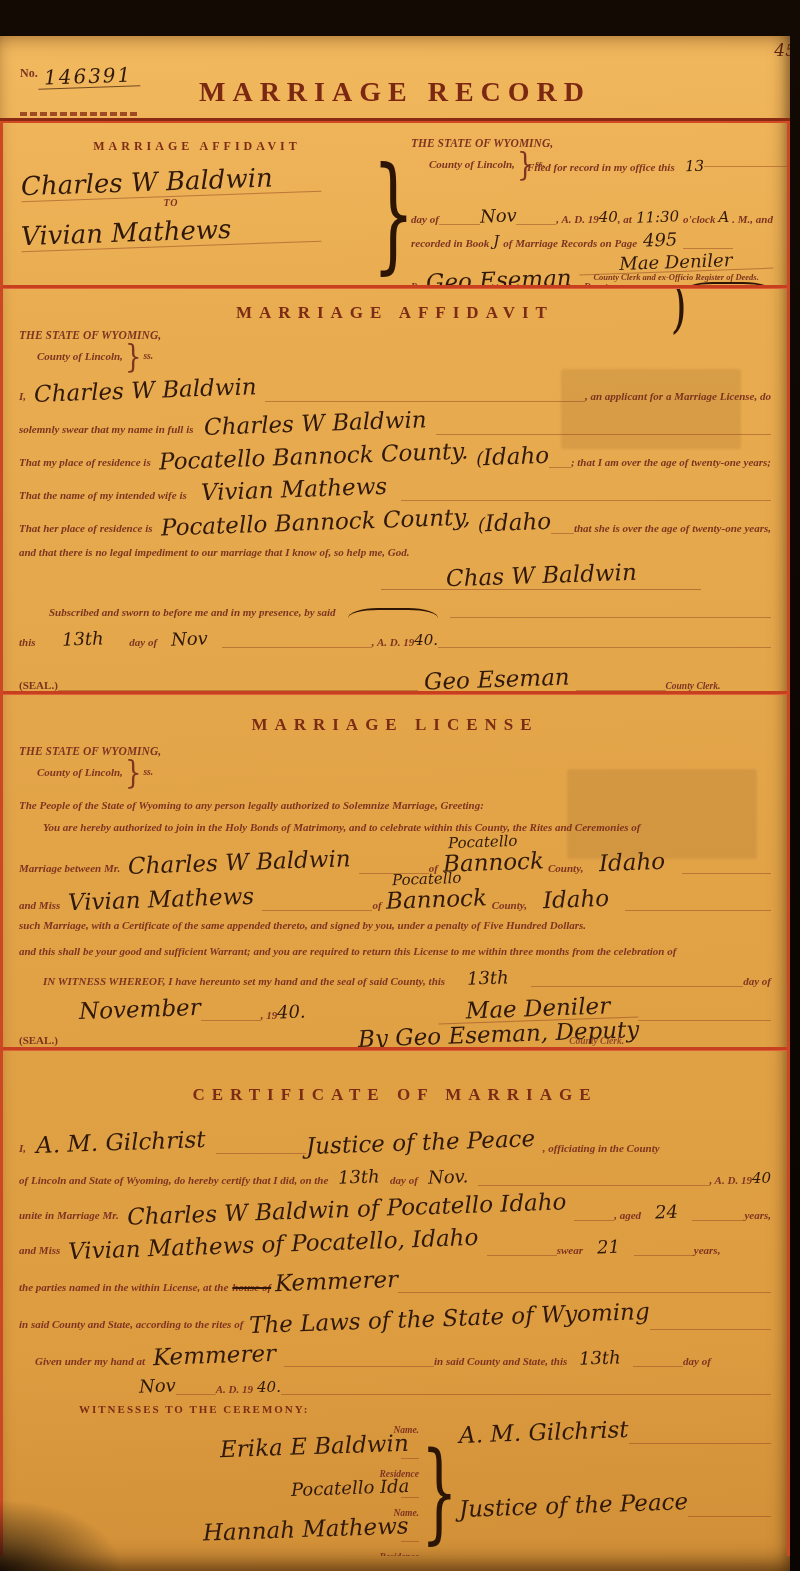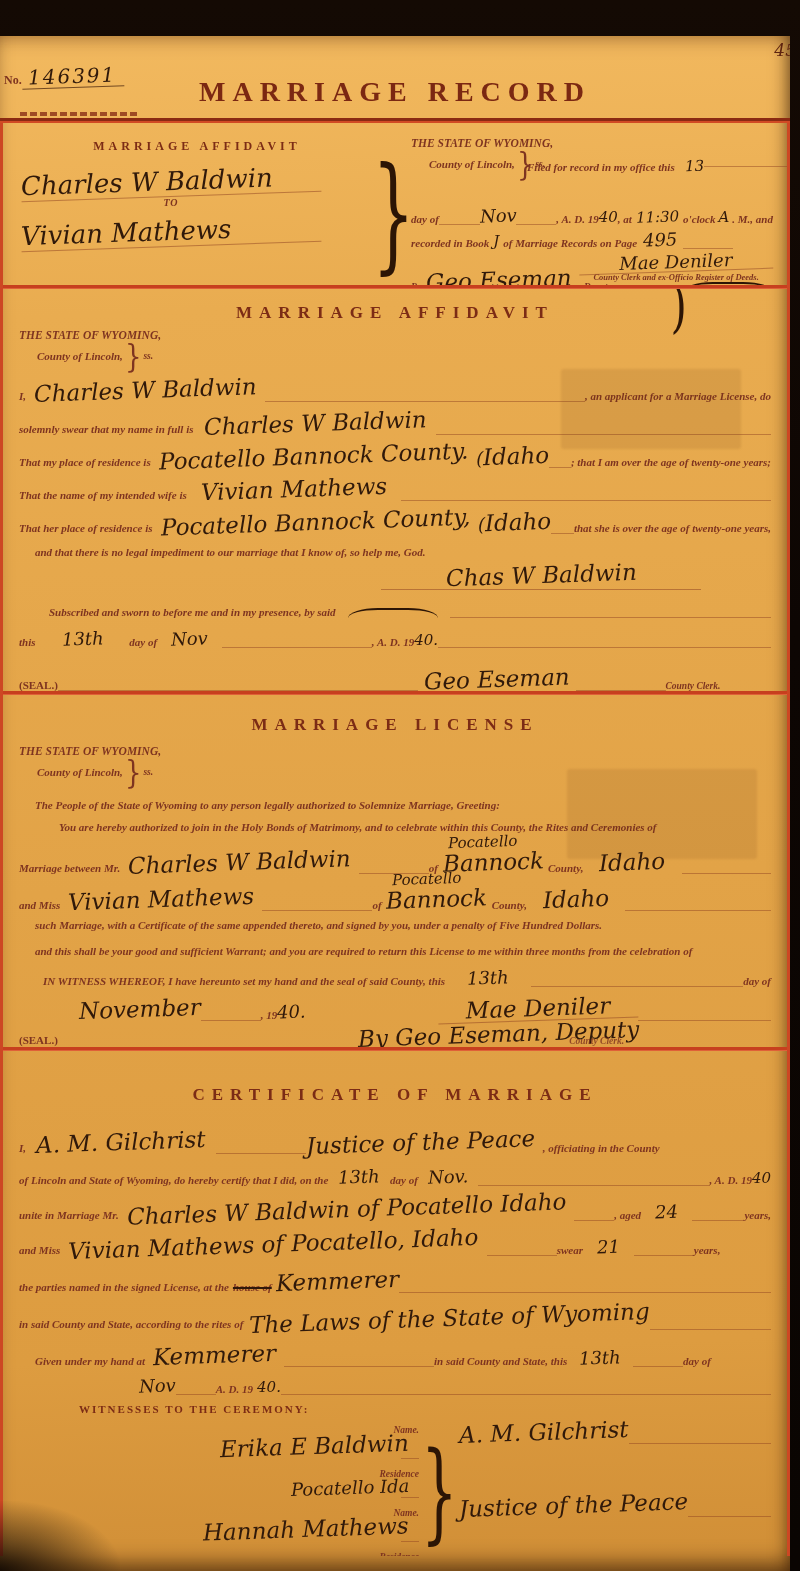--- a/index.html
+++ b/index.html
@@ -33,21 +33,21 @@
   .hw-lg { font-size:23px; }
   .hw-xl { font-size:26px; }
   .tilt { transform: rotate(-2deg); }
   .line { border-bottom:1.5px solid rgba(139,62,32,.5); }
   .fill { flex:1 1 auto; min-width:18px; border-bottom:1.5px solid rgba(139,62,32,.45); }
   .row { display:flex; align-items:flex-end; }
   .strike { text-decoration: line-through; text-decoration-color:#30190a; text-decoration-thickness:2px; }
 
   
   .header { position:relative; height:82px; padding:28px 20px 0 20px; }
-  .no-row { position:absolute; left:4px; top:30px; display:flex; align-items:flex-end; }
+  .no-row { position:absolute; left:20px; top:30px; display:flex; }
   .no-row .p { font-size:12px; font-style:normal; }
   .hw-no { font-size:20px; letter-spacing:2px; border-bottom:1.5px solid rgba(60,25,8,.7);
            padding:0 8px 1px 6px; transform:rotate(-2deg); }
   h1 { text-align:center; font-size:28px; letter-spacing:7px; color:#7b2812;
        font-weight:700; padding-top:12px; }
   .page-num { position:absolute; right:-6px; top:6px; font-size:17px; color:#5d2410; }
   .imprint { position:absolute; left:20px; bottom:2px; width:120px; height:4px;
      background: repeating-linear-gradient(90deg,#8a2f16 0 7px, transparent 7px 10px); opacity:.8; }
 
   .rule2 { border-top:3px solid #8a2a12; border-bottom:2px solid #d14a24; height:3px; }
@@ -77,21 +77,21 @@
   .clerk-row { display:flex; margin-top:4px; }
   .clerk-left { display:flex; align-items:flex-end; }
   .clerk-right { margin-left:8px; flex:1; text-align:center; }
   .clerk-right .sig { border-bottom:1px solid rgba(139,62,32,.5); display:block; }
   .clerk-title { font-size:8.5px; white-space:normal; line-height:1.2; }
   .flourish { display:inline-block; width:90px; height:10px;
       border-top:2.5px solid #2c1505; border-radius:100% 100% 0 0 / 300% 300% 0 0; }
 
   
   .body-pad { padding:6px 16px 0 16px; }
-  .stline { margin:2px 16px; }
+  .stline { margin:2px 0; }
   .stamp { position:absolute; background:rgba(110,55,18,.12); filter:blur(1.2px); border-radius:3px; }
 
   .sig-right { display:flex; justify-content:flex-end; padding-right:70px; }
   .sig-box { width:320px; text-align:center; padding-bottom:2px; }
 
   .stack { position:relative; display:inline-block; min-width:110px; text-align:center; }
   .stack-top { position:absolute; left:10px; top:-16px; }
 
   .wit-grid { display:grid; grid-template-columns: 400px 40px 1fr; margin-top:8px; }
   .wit-row { display:flex; align-items:flex-end; margin-top:10px;flex-direction:column; }
@@ -383,21 +383,21 @@
           <span class="p">and Miss</span>
           <span class="hw hw-lg tilt" style="margin:0 8px">Vivian Mathews of Pocatello, Idaho</span>
           <span class="fill" style="max-width:70px"></span>
           <span class="p">swear</span>
           <span class="hw tilt" style="margin:0 14px">21</span>
           <span class="fill" style="max-width:60px"></span>
           <span class="p">years,</span>
         </div>
 
         <div class="row" style="margin-top:14px">
-          <span class="p">the parties named in the signed License, at the</span>
+          <span class="p">the parties named in the within License, at the</span>
           <span class="p strike" style="margin:0 4px">house of</span>
           <span class="hw hw-lg tilt">Kemmerer</span>
           <span class="fill"></span>
         </div>
 
         <div class="row" style="margin-top:14px">
           <span class="p">in said County and State, according to the rites of</span>
           <span class="hw hw-lg tilt" style="margin-left:6px">The Laws of the State of Wyoming</span>
           <span class="fill"></span>
         </div>

